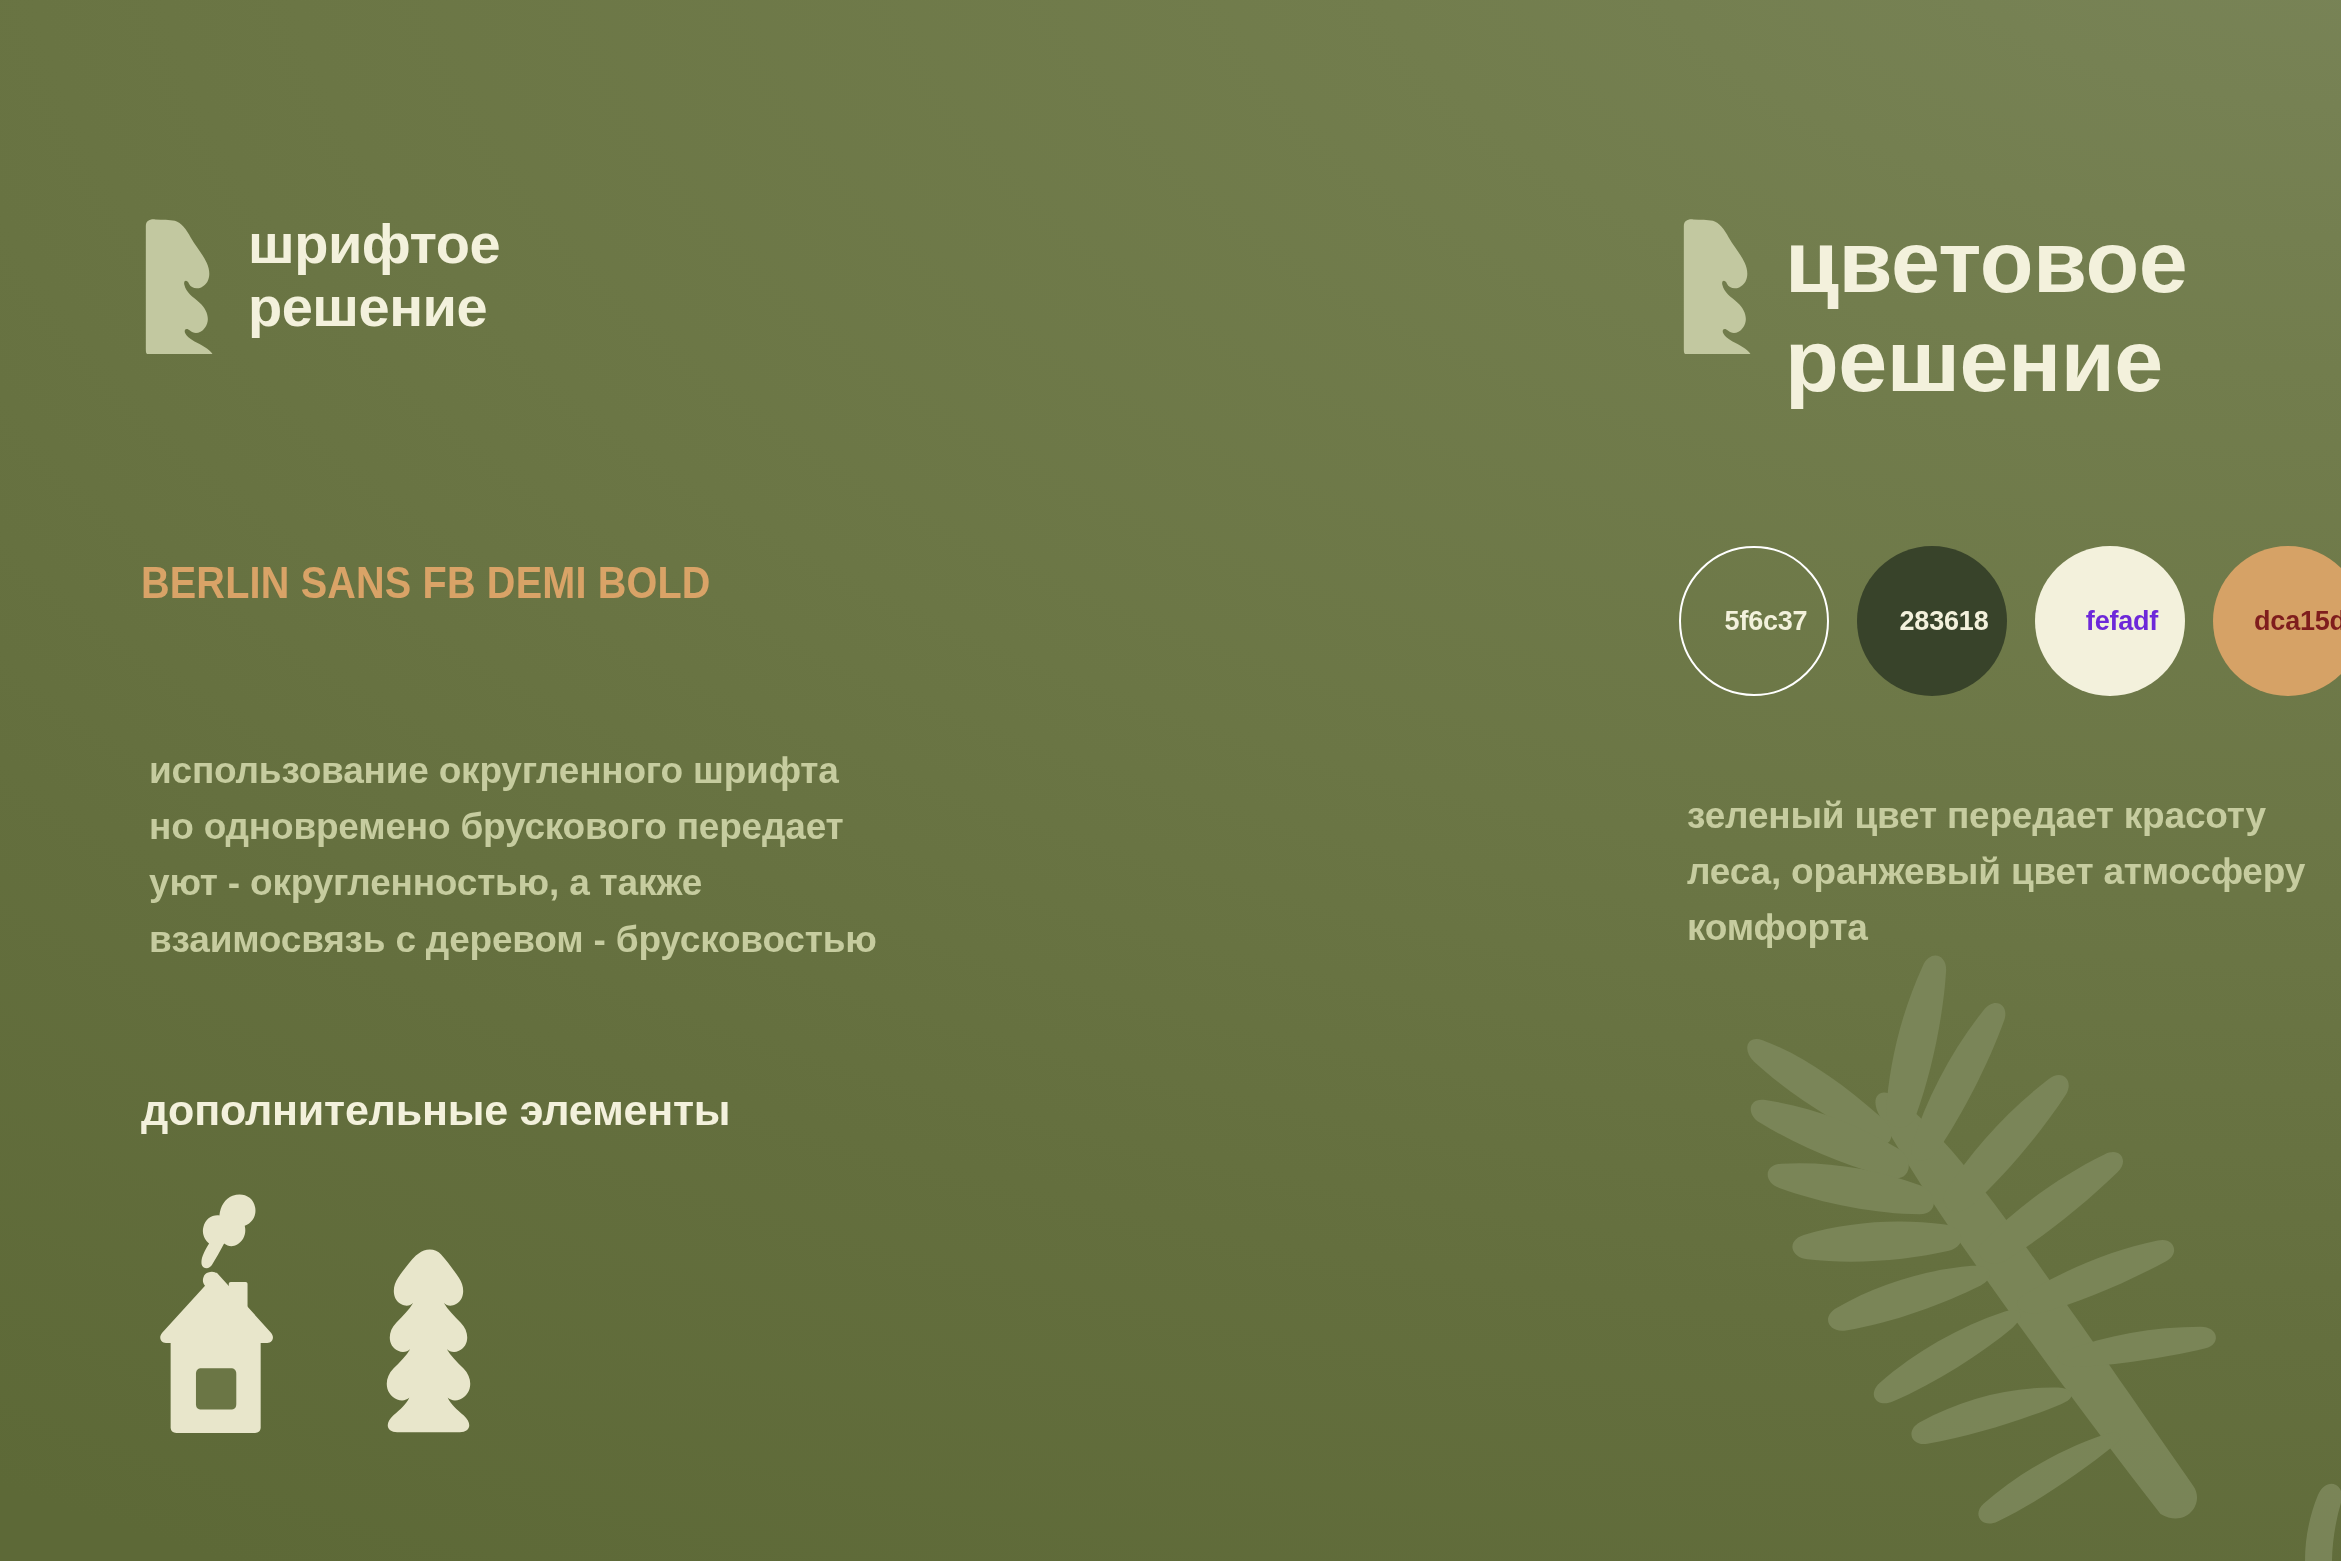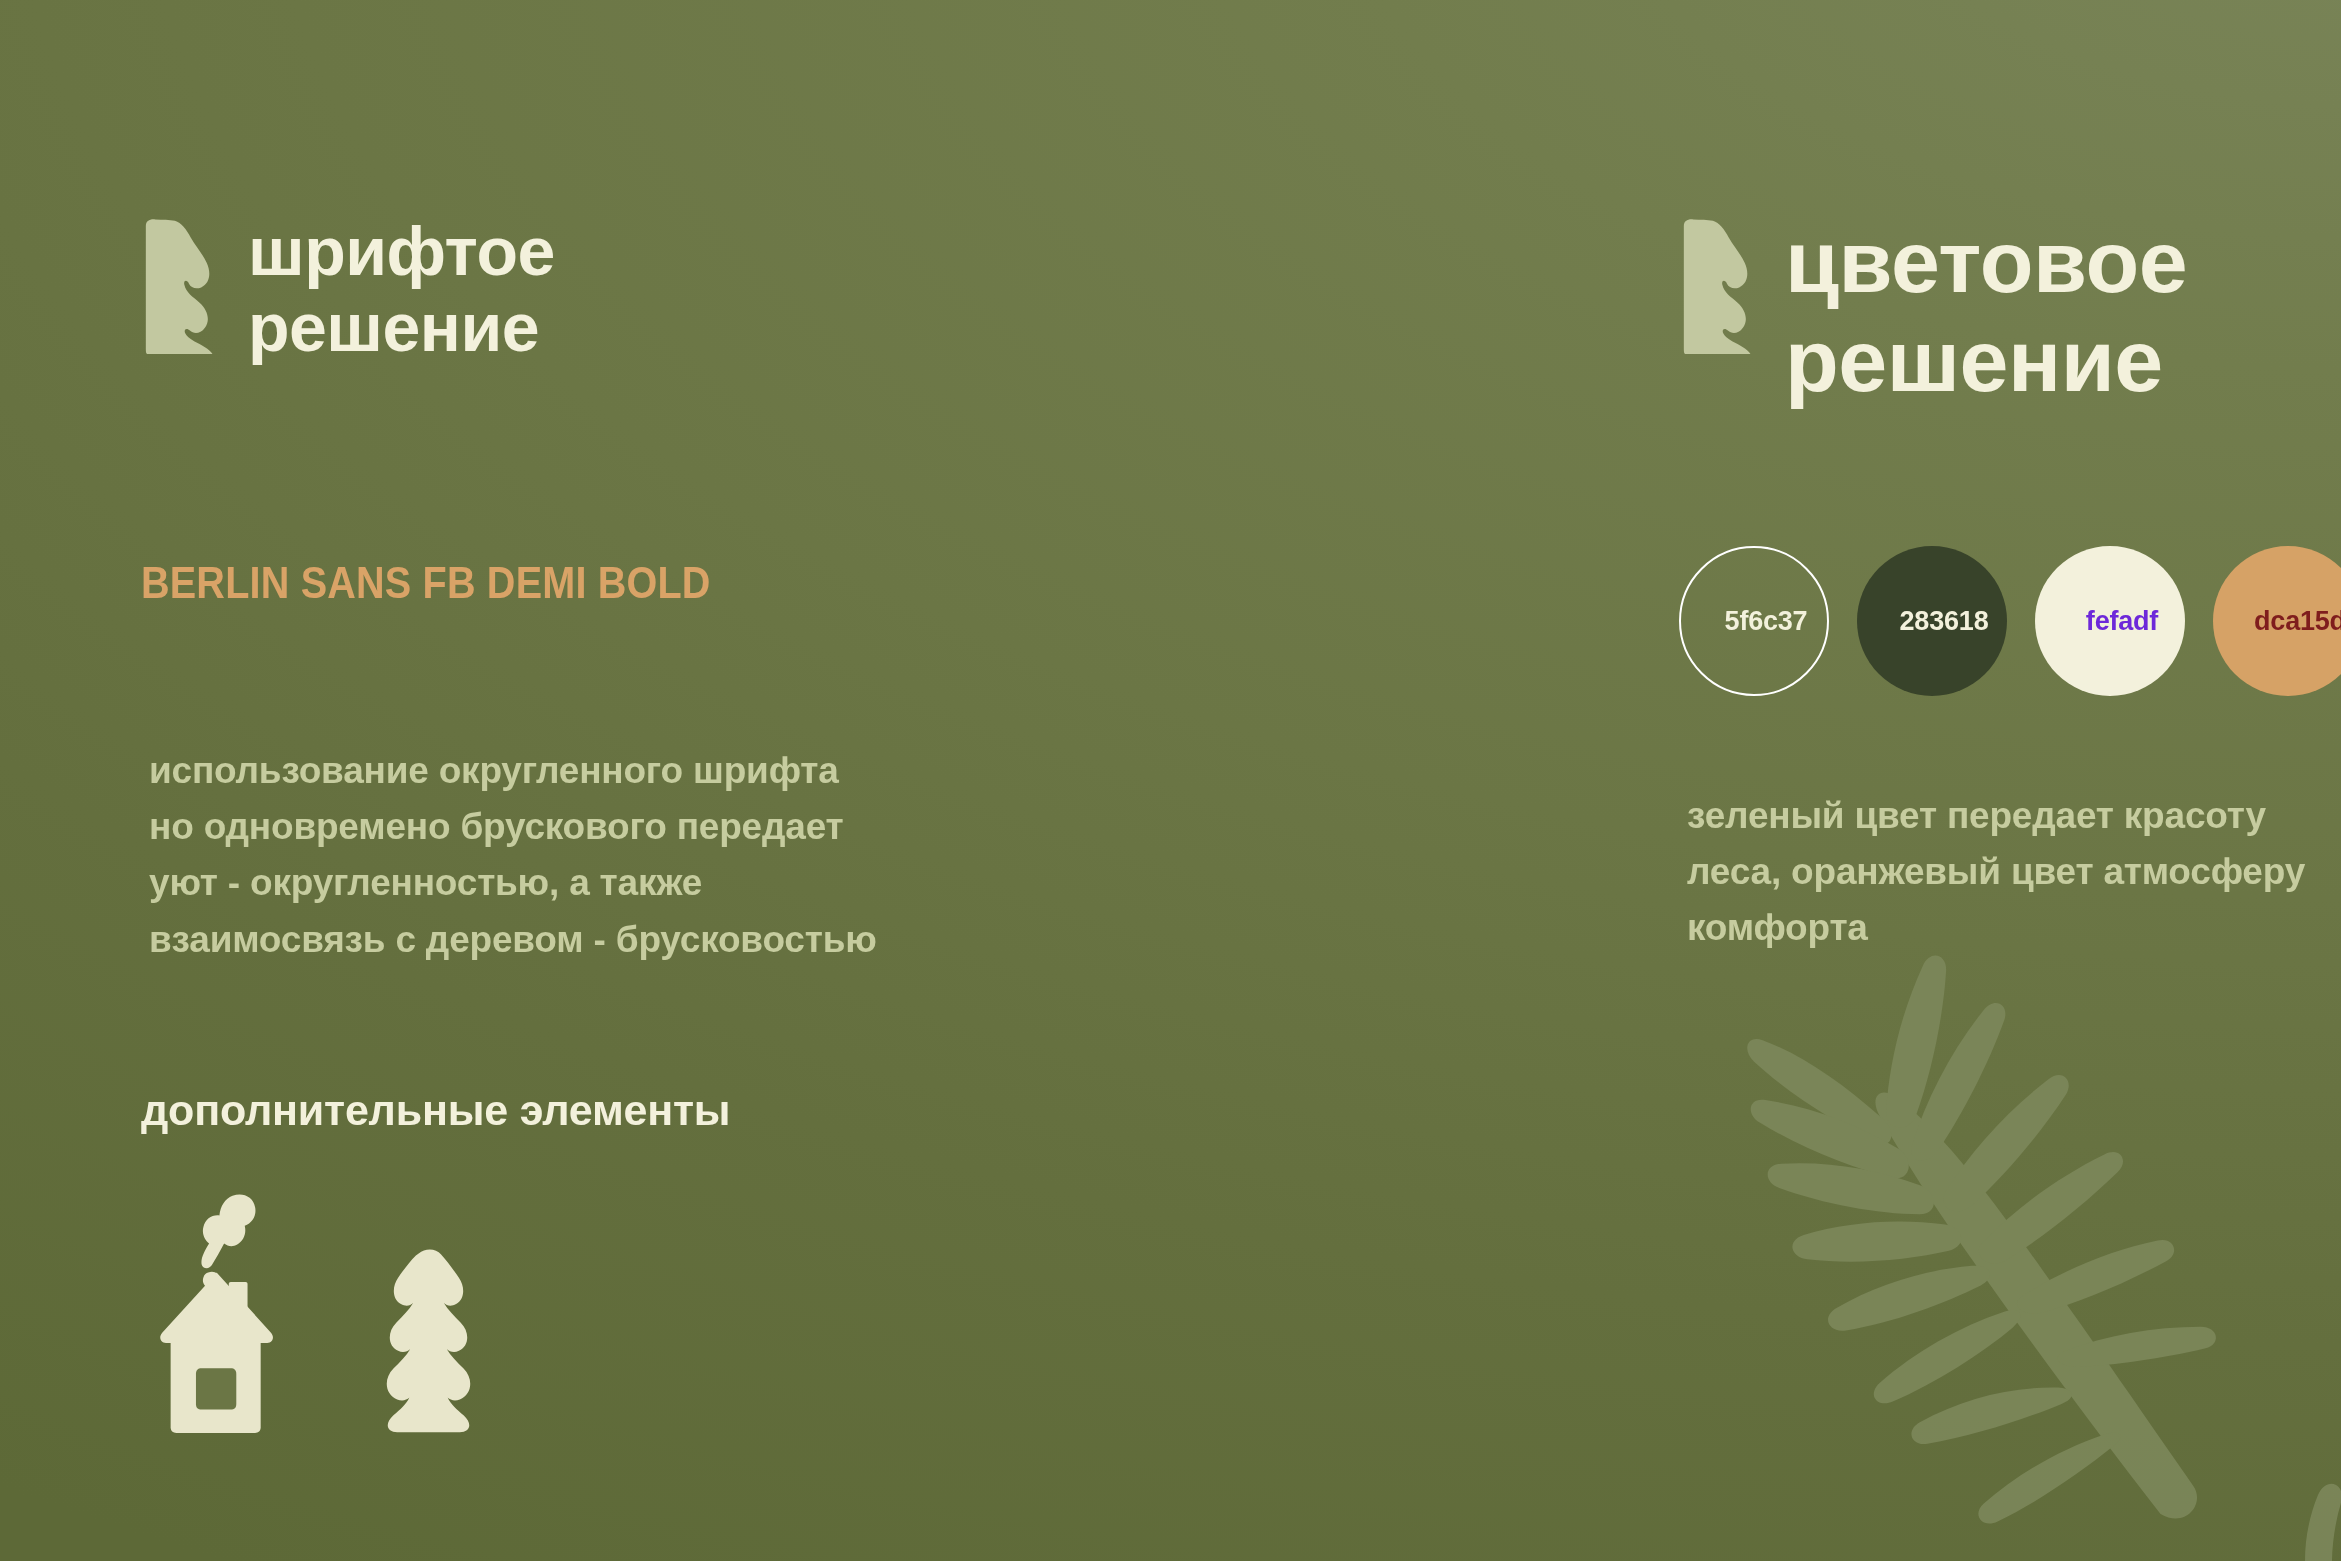--- a/index.html
+++ b/index.html
@@ -57,21 +57,21 @@
     line-height: 1.12;
     letter-spacing: -0.5px;
     color: #f3f1dc;
     white-space: pre-line;
     margin: 0;
   }
 
   
   #left-heading-row { left: 141px; top: 213px; }
   #left-heading-row .bear-mark { margin-right: 27px; margin-top: 4.7px; }
-  #left-heading-row .heading-text { font-size: 68px; }
+  #left-heading-row .heading-text { font-size: 56px; }
 
   .font-name {
     position: absolute;
     left: 141px;
     top: 557px;
     margin: 0;
     color: #d9a367;
     font-family: "Liberation Sans Narrow", "Liberation Sans", sans-serif;
     font-weight: 700;
     font-size: 45px;

